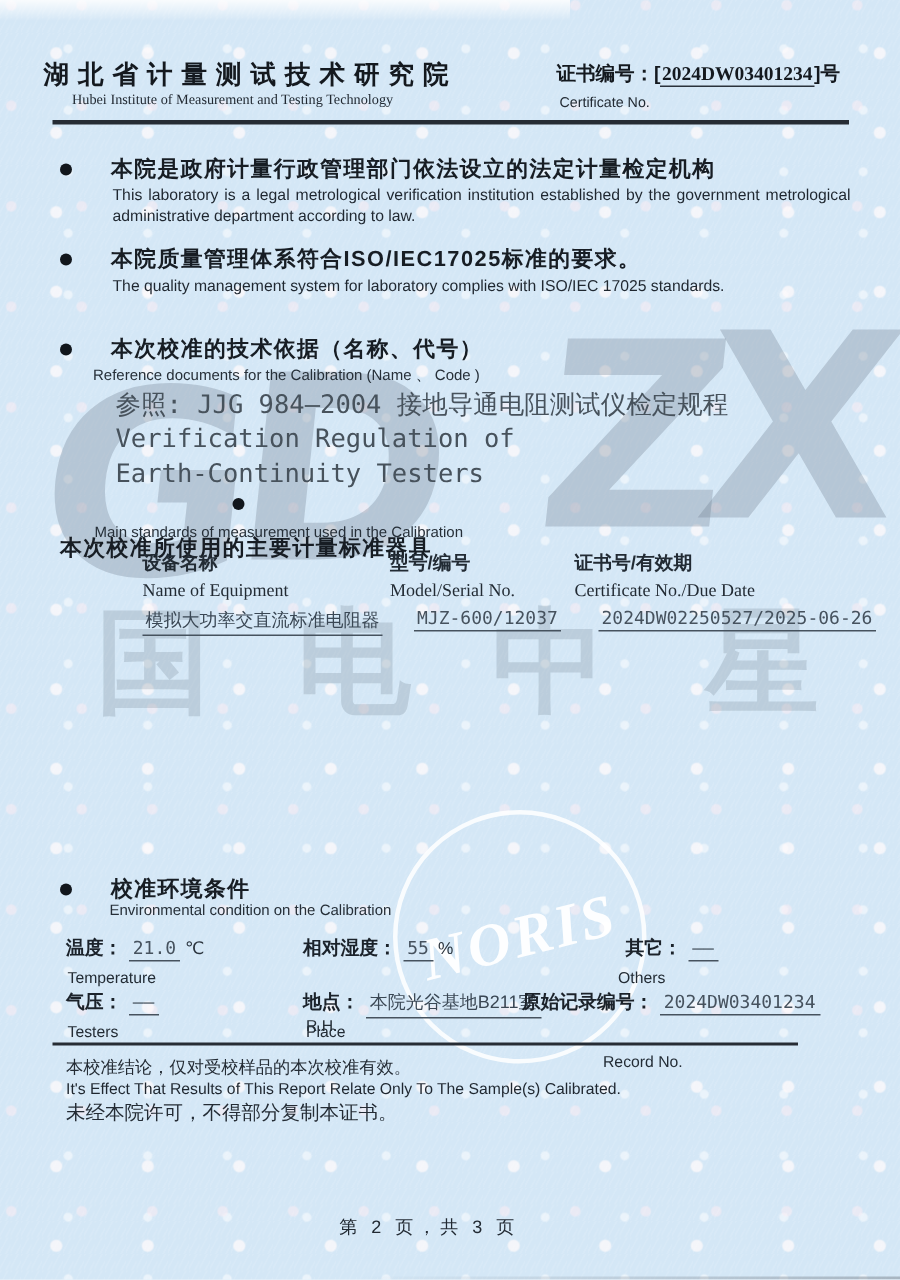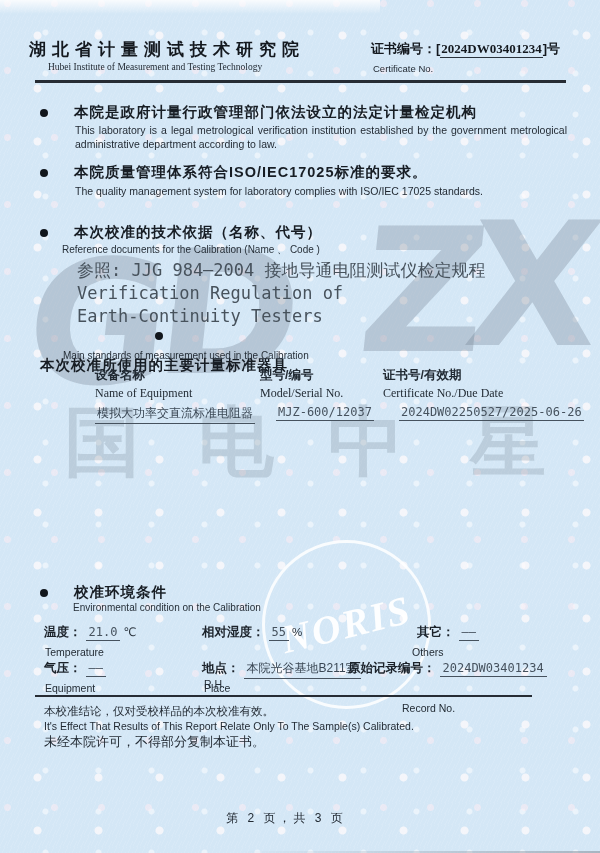--- a/index.html
+++ b/index.html
@@ -166,21 +166,21 @@
     <div class="env-field f-temp"><span class="lbl">温度：</span><span class="val mono typed">21.0</span><span class="unit">℃</span></div>
     <div class="env-en e-temp">Temperature</div>
 
     <div class="env-field f-rh"><span class="lbl">相对湿度：</span><span class="val mono typed">55</span><span class="unit">%</span></div>
     <div class="env-en e-rh">R.H.</div>
 
     <div class="env-field f-other"><span class="lbl">其它：</span><span class="val mono typed">——</span></div>
     <div class="env-en e-other">Others</div>
 
     <div class="env-field f-press"><span class="lbl">气压：</span><span class="val mono typed">——</span></div>
-    <div class="env-en e-press">Equipment</div>
+    <div class="env-en e-press">Testers</div>
 
     <div class="env-field f-place"><span class="lbl">地点：</span><span class="val val-cn">本院光谷基地B211室</span></div>
     <div class="env-en e-place">Place</div>
 
     <div class="env-field f-record"><span class="lbl">原始记录编号：</span><span class="val mono typed">2024DW03401234</span></div>
     <div class="env-en e-record">Record No.</div>
 
     <div class="rule rule-bottom"></div>
 
     <div class="note1">本校准结论，仅对受校样品的本次校准有效。</div>

